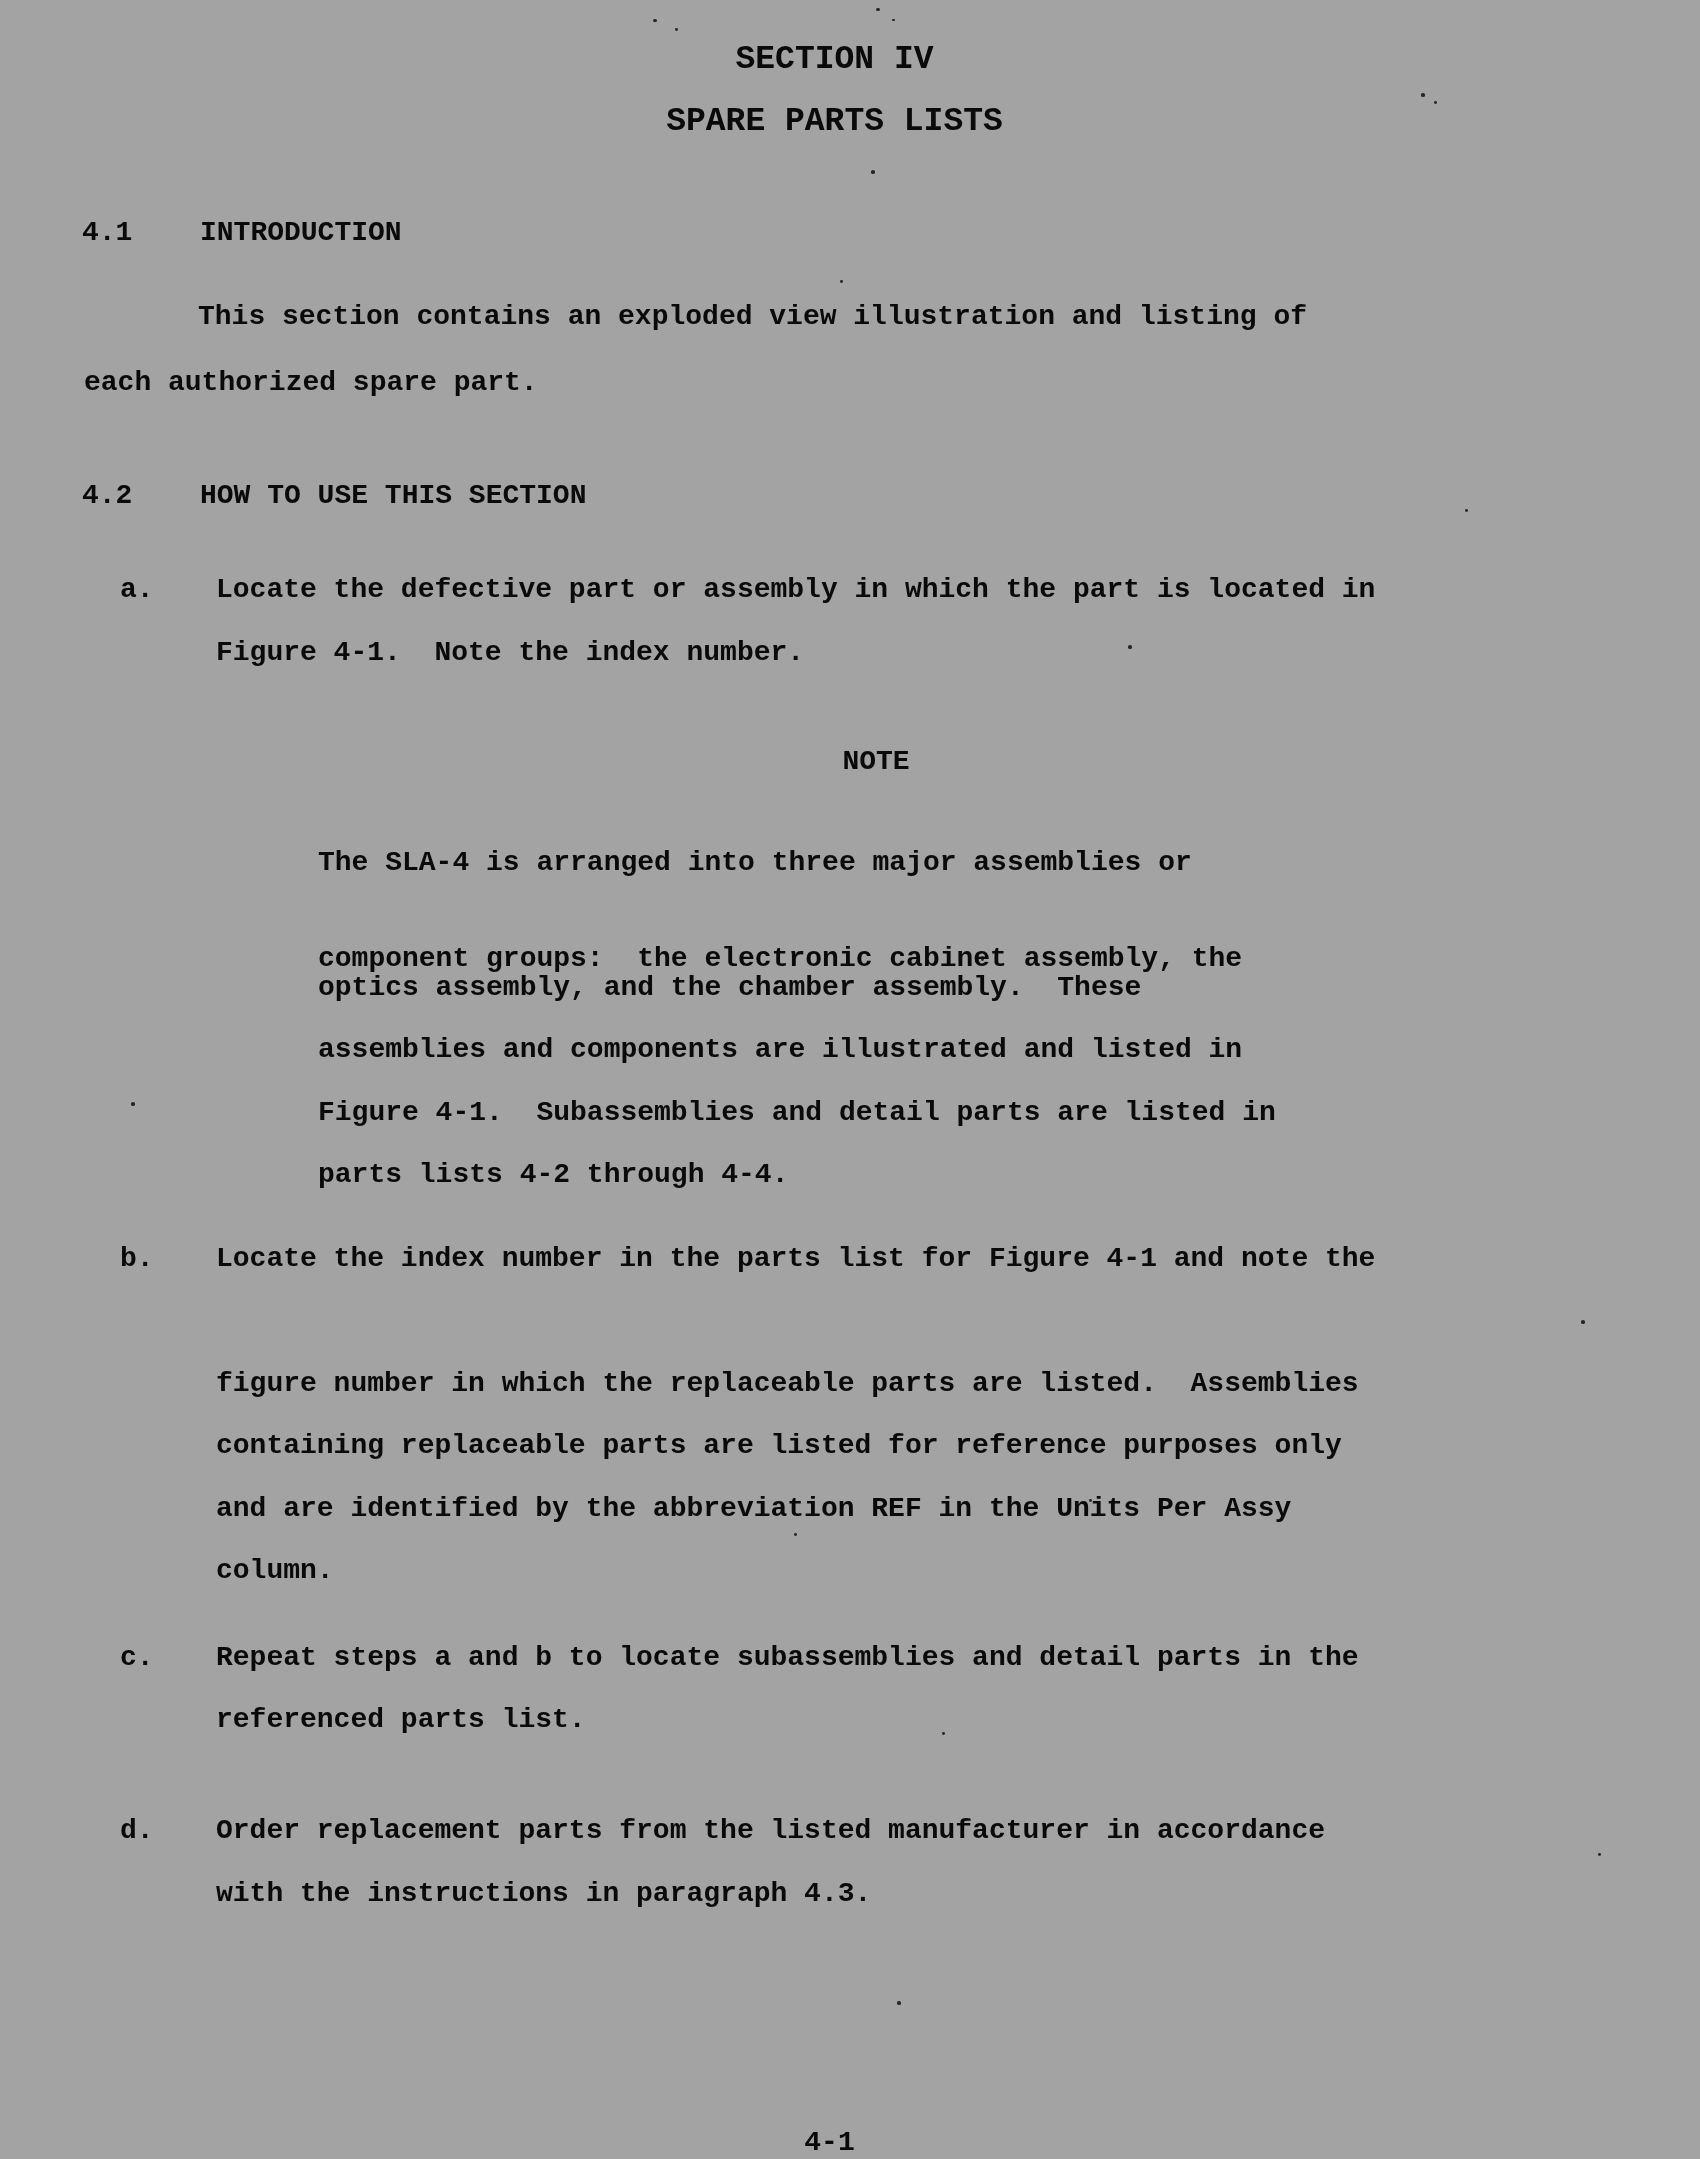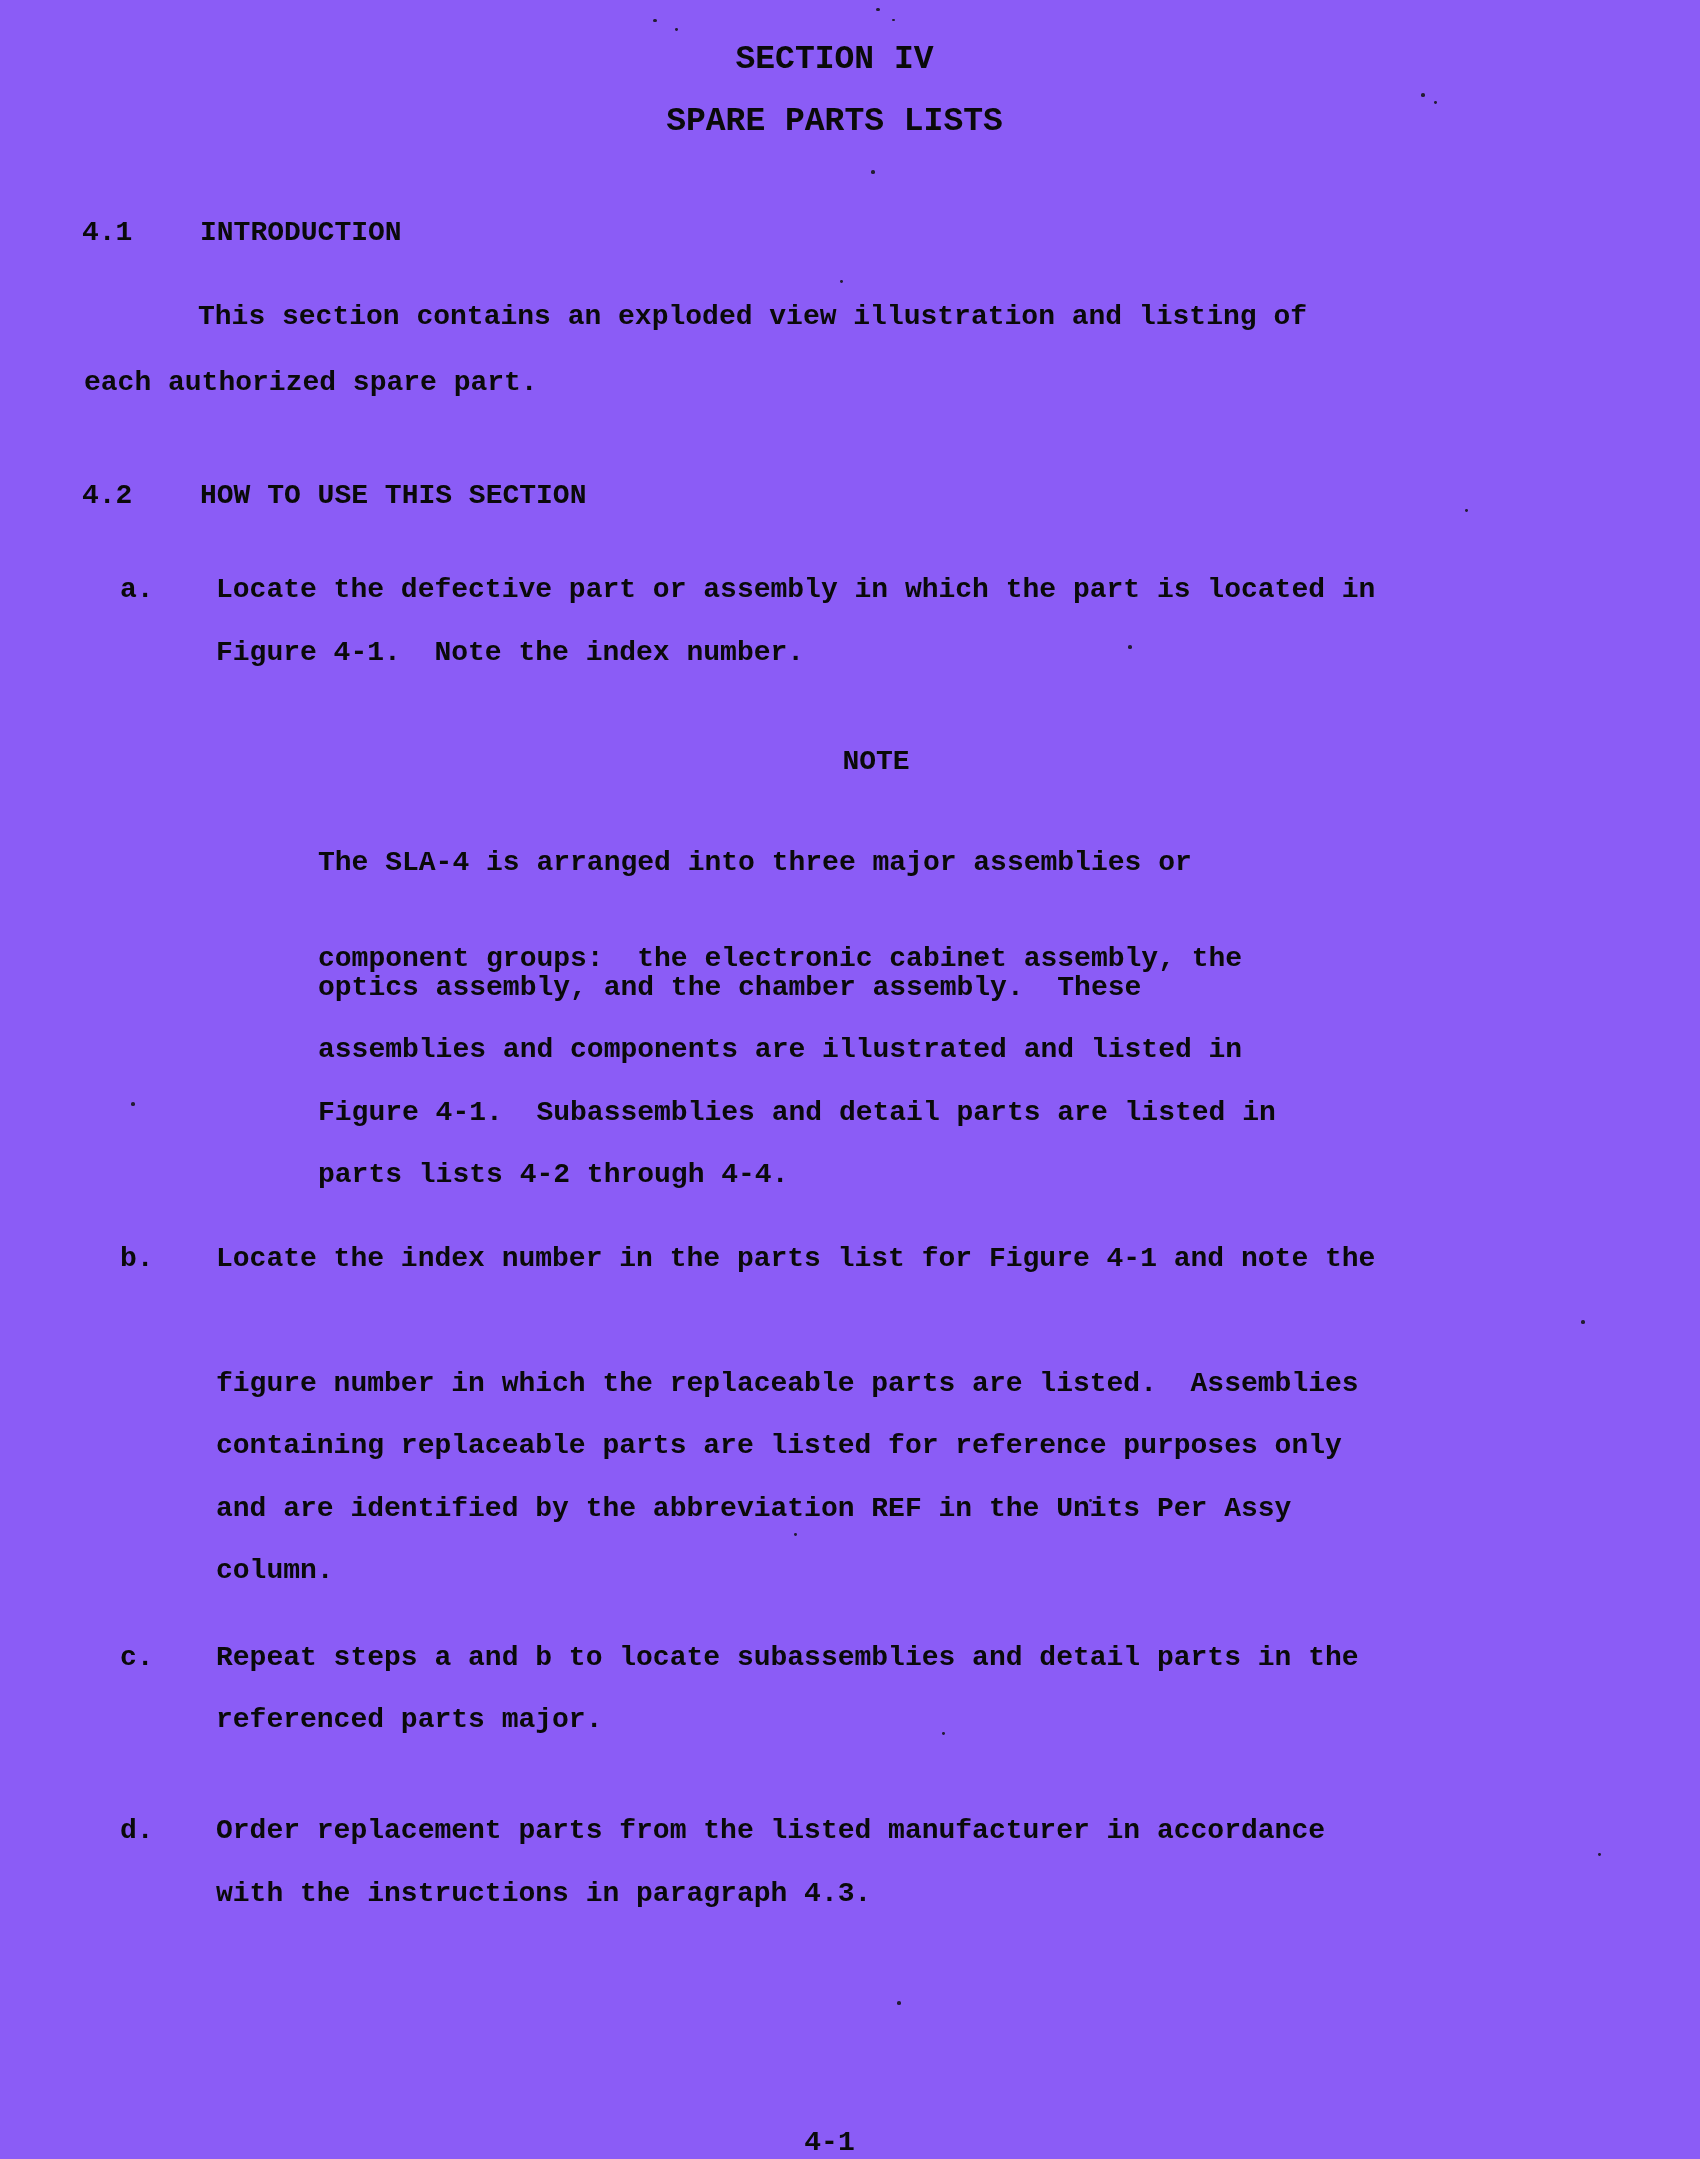--- a/index.html
+++ b/index.html
@@ -1,20 +1,20 @@
 <!DOCTYPE html>
 <html style="font-size:15px"><head>
 <meta charset="utf-8">
 <style>
   html, body { margin: 0; padding: 0; background: #e8e8e8; }
   .page {
     position: relative;
     width: 1700px;
     height: 2159px;
-    background: #8b5cf6;
+    background: #a3a3a3;
     overflow: hidden;
     font-family: "Liberation Mono", "DejaVu Sans Mono", monospace;
     font-weight: 700;
     color: #0a0a0a;
   }
   .line {
     position: absolute;
     white-space: pre;
     font-size: 28px;
     line-height: 37px;
@@ -61,21 +61,21 @@
 
   <div class="line" style="top:1240px; left:120px">b.</div>
   <div class="line" style="top:1240px; left:216px">Locate the index number in the parts list for Figure 4-1 and note the</div>
   <div class="line" style="top:1427px; left:216px">containing replaceable parts are listed for reference purposes only</div>
   <div class="line" style="top:1365px; left:216px">figure number in which the replaceable parts are listed.  Assemblies</div>
   <div class="line" style="top:1490px; left:216px">and are identified by the abbreviation REF in the Units Per Assy</div>
   <div class="line" style="top:1552px; left:216px">column.</div>
 
   <div class="line" style="top:1639px; left:120px">c.</div>
   <div class="line" style="top:1639px; left:216px">Repeat steps a and b to locate subassemblies and detail parts in the</div>
-  <div class="line" style="top:1701px; left:216px">referenced parts major.</div>
+  <div class="line" style="top:1701px; left:216px">referenced parts list.</div>
 
   <div class="line" style="top:1812px; left:120px">d.</div>
   <div class="line" style="top:1812px; left:216px">Order replacement parts from the listed manufacturer in accordance</div>
   <div class="line" style="top:1875px; left:216px">with the instructions in paragraph 4.3.</div>
 
   <div class="line center-footer" style="top:2124px">4-1</div>
 
   <div class="speck" style="left:653px; top:18.6px;  width:3.7px; height:3.7px"></div>
   <div class="speck" style="left:675px; top:28px;  width:2.8px; height:2.8px"></div>
   <div class="speck" style="left:876px; top:7.5px;   width:3.7px; height:3.7px"></div>

